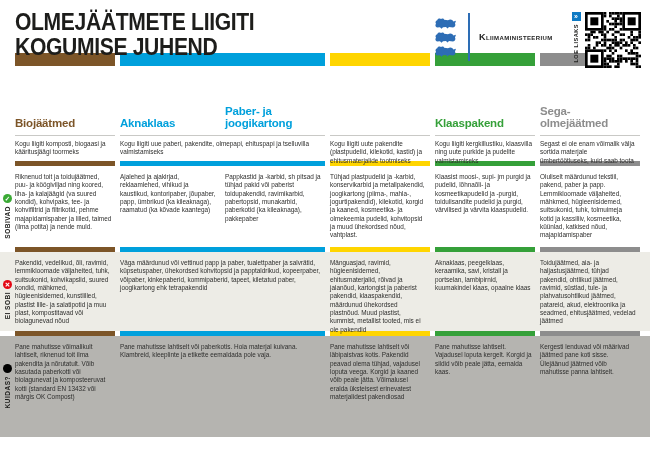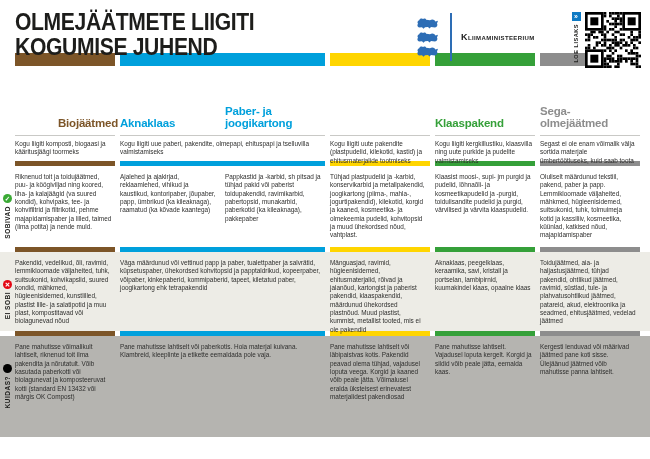--- a/index.html
+++ b/index.html
@@ -3,21 +3,21 @@
 <meta charset="utf-8">
 <style>
   html,body{margin:0;padding:0;background:#e8e8e8;}
   .page{position:relative;width:650px;height:459px;background:#ffffff;overflow:hidden;
         font-family:"Liberation Sans",sans-serif;color:#1d1d1b;}
   
   .hdr{position:relative;height:53px;}
   .main-title{position:absolute;left:15px;top:9px;font-size:24px;line-height:25px;
         font-weight:700;letter-spacing:-.4px;transform:scaleX(.88);transform-origin:left top;
         color:#1d1d1b;margin:0;}
-  .ministry{position:absolute;left:415px;top:13px;display:flex;align-items:center;gap:9px;height:48px;}
+  .ministry{position:absolute;left:433px;top:13px;display:flex;align-items:center;gap:9px;height:48px;}
   .ministry .divider{width:2px;height:48px;background:#2d6db5;}
   .ministry .mname{font-size:9px;font-weight:700;font-variant:small-caps;letter-spacing:.4px;color:#1b1b1b;}
   .qr-wrap{position:absolute;right:9px;top:12px;display:flex;gap:4px;align-items:flex-start;}
   .qr-side{display:flex;flex-direction:column;align-items:center;gap:3px;width:10px;}
   .qr-arrow{width:9px;height:9px;background:#0e7ac4;color:#fff;font-size:7px;line-height:9px;
         text-align:center;font-weight:700;}
   .qr-caption{writing-mode:vertical-rl;transform:rotate(180deg);font-size:5.6px;font-weight:700;
         letter-spacing:.5px;color:#1d1d1b;white-space:nowrap;}
   .qr-box{width:56px;height:56px;background:#fff;}
   
@@ -245,21 +245,21 @@
   <div class="stripe thick cols">
     <div class="seg c1" style="background: rgb(124, 85, 40);"></div>
     <div class="seg c23" style="background: rgb(0, 160, 220);"></div>
     <div class="seg c4" style="background: rgb(255, 213, 0);"></div>
     <div class="seg c5" style="background: rgb(53, 160, 57);"></div>
     <div class="seg c6" style="background: rgb(141, 141, 141);"></div>
   </div>
 
   <div class="band titles">
     <div class="cols">
-      <h2 class="ct c1" style="color: rgb(124, 85, 40); margin-left: 43px;">Biojäätmed</h2>
+      <h2 class="ct c1" style="color: rgb(124, 85, 40);">Biojäätmed</h2>
       <h2 class="ct c2" style="color: rgb(0, 160, 220);">Aknaklaas</h2>
       <h2 class="ct c3" style="color: rgb(0, 160, 220);">Paber- ja joogikartong</h2>
       <h2 class="ct c5" style="color: rgb(53, 160, 57);">Klaaspakend</h2>
       <h2 class="ct c6" style="color: rgb(141, 141, 141);">Sega- olmejäätmed</h2>
     </div>
   </div>
 
   <div class="rule-band cols">
     <div class="seg c1"></div>
     <div class="seg c23"></div>

